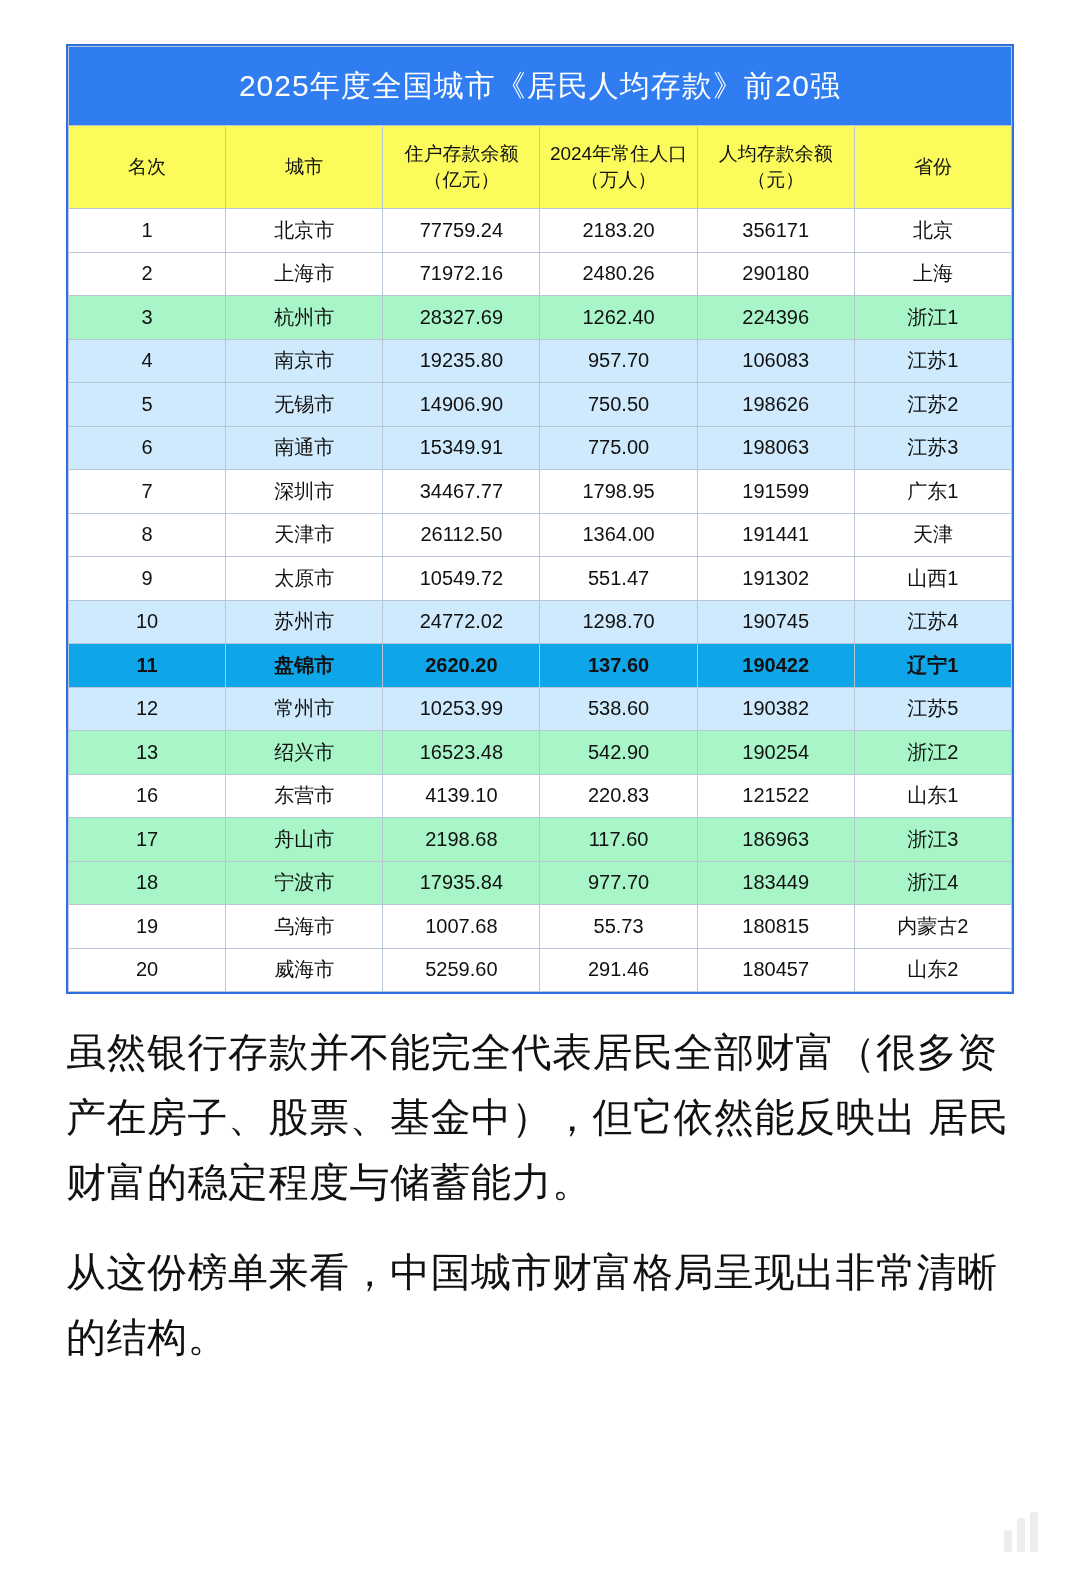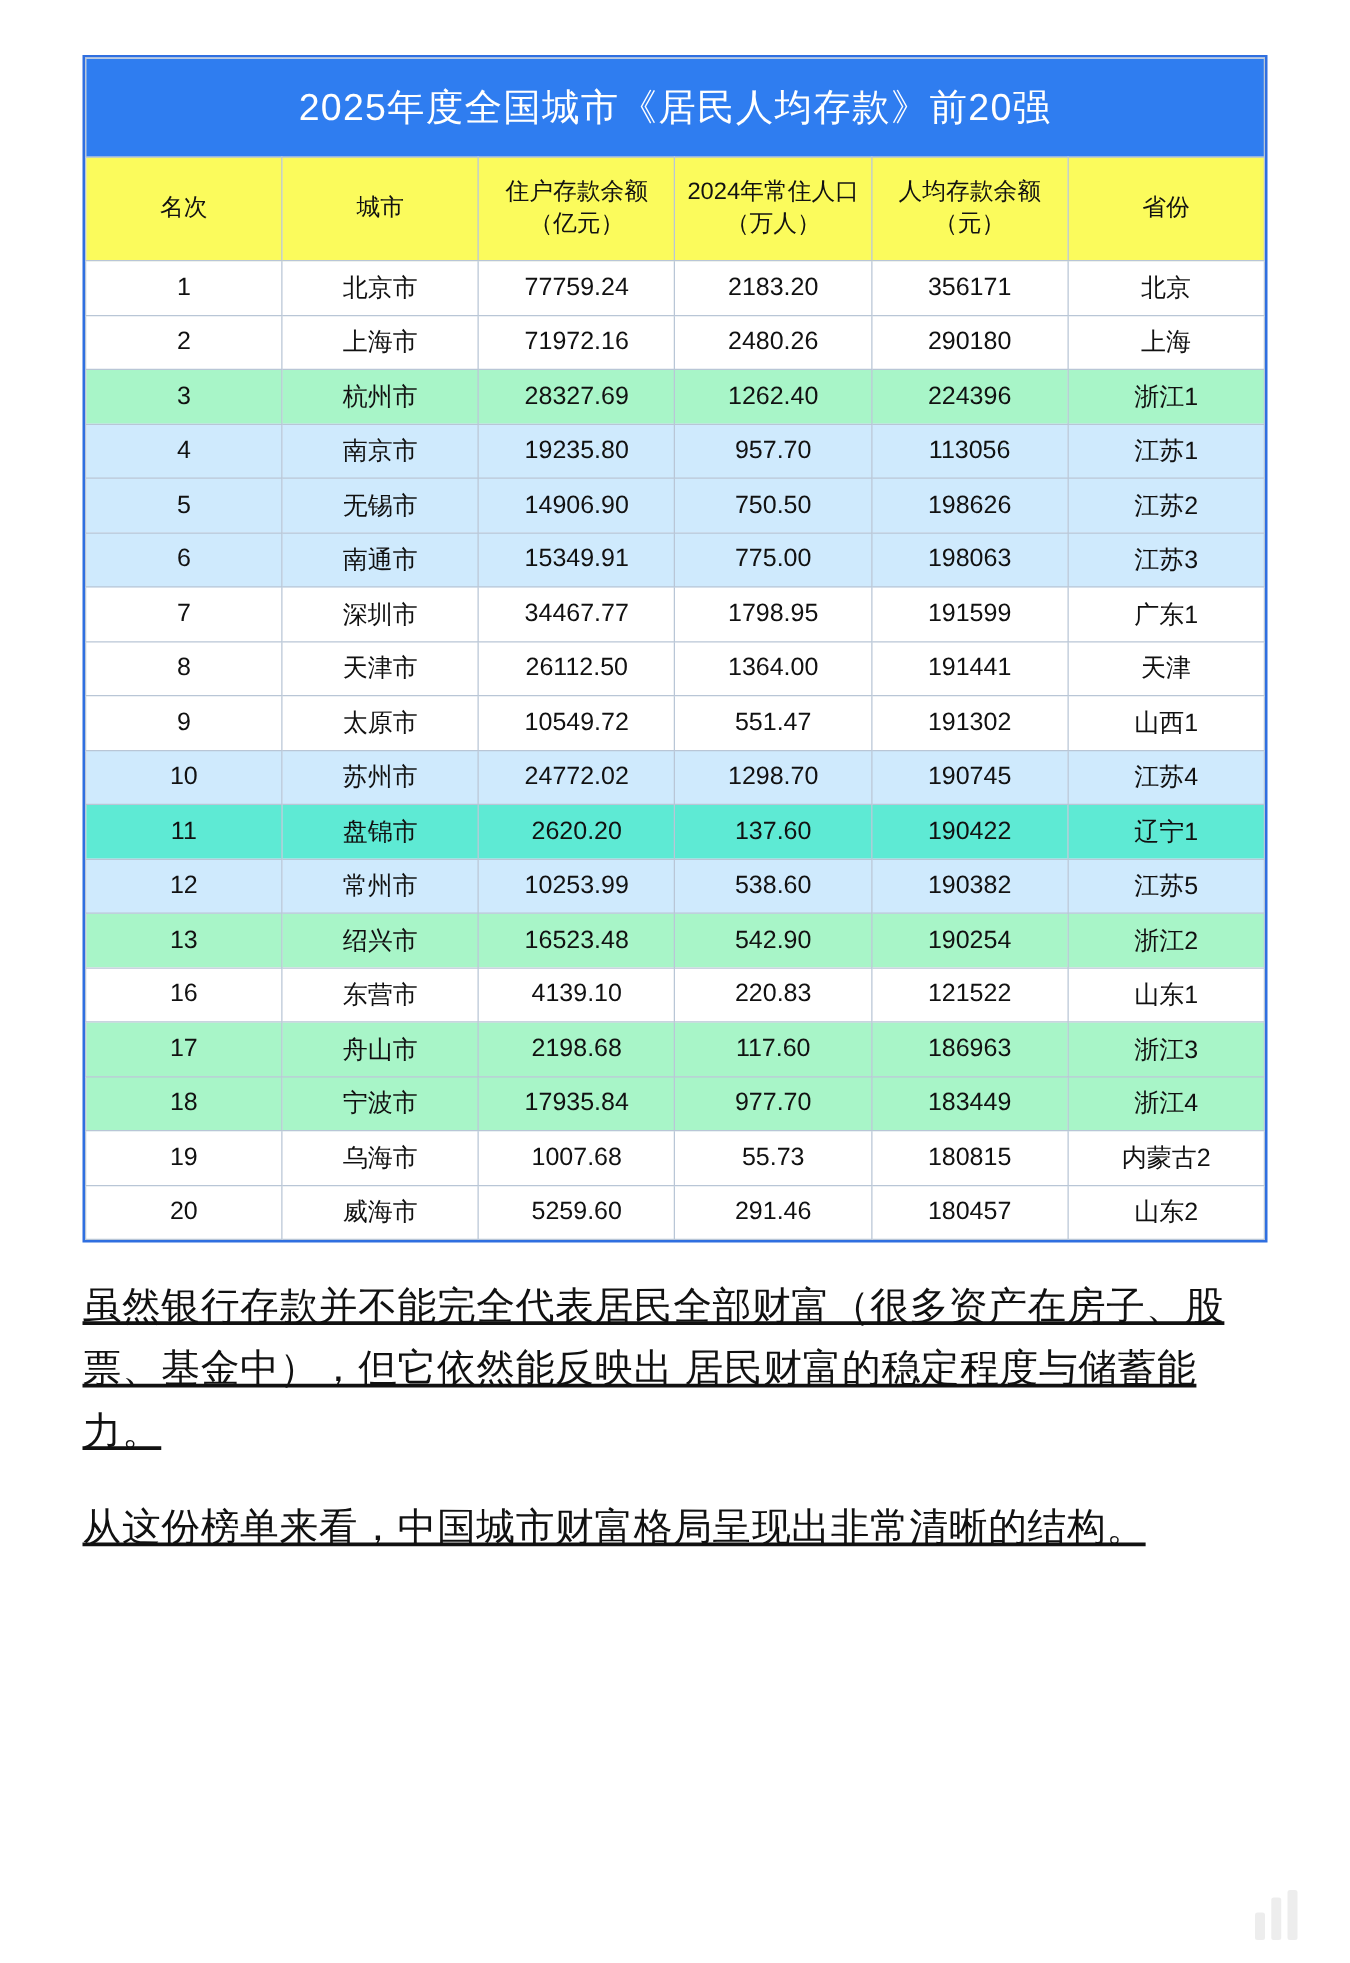--- a/index.html
+++ b/index.html
@@ -64,29 +64,28 @@
   .c-rank { width: 74px; }
   .c-city { width: 144px; }
   .c-dep  { width: 190px; }
   .c-pop  { width: 200px; }
   .c-avg  { width: 208px; }
   .c-prov { width: 128px; }
 
   tr.row-white td { background: #ffffff; }
   tr.row-green td { background: #a8f5c8; }
   tr.row-blue  td { background: #cfeafd; }
-  tr.row-pink  td { background: #5eead4; }
+  tr.row-pink  td { background: #0ea5e9; font-weight: bold; }
 
   .note {
     margin-top: 26px;
-    font-size: 31px;
+    font-size: 40px;
     line-height: 1.62;
     color: #111111;
     letter-spacing: 0.5px;
-    text-decoration: underline;
   }
   .note p {
     margin: 0 0 26px 0;
     text-indent: 0;
   }
   .watermark {
     position: absolute;
     right: 36px;
     bottom: 18px;
     display: flex;
@@ -172,21 +171,21 @@
             <td class="c-dep">28327.69</td>
             <td class="c-pop">1262.40</td>
             <td class="c-avg">224396</td>
             <td class="c-prov">浙江1</td>
           </tr>
           <tr class="row-blue">
             <td class="c-rank">4</td>
             <td class="c-city">南京市</td>
             <td class="c-dep">19235.80</td>
             <td class="c-pop">957.70</td>
-            <td class="c-avg">113056</td>
+            <td class="c-avg">106083</td>
             <td class="c-prov">江苏1</td>
           </tr>
           <tr class="row-blue">
             <td class="c-rank">5</td>
             <td class="c-city">无锡市</td>
             <td class="c-dep">14906.90</td>
             <td class="c-pop">750.50</td>
             <td class="c-avg">198626</td>
             <td class="c-prov">江苏2</td>
           </tr>

